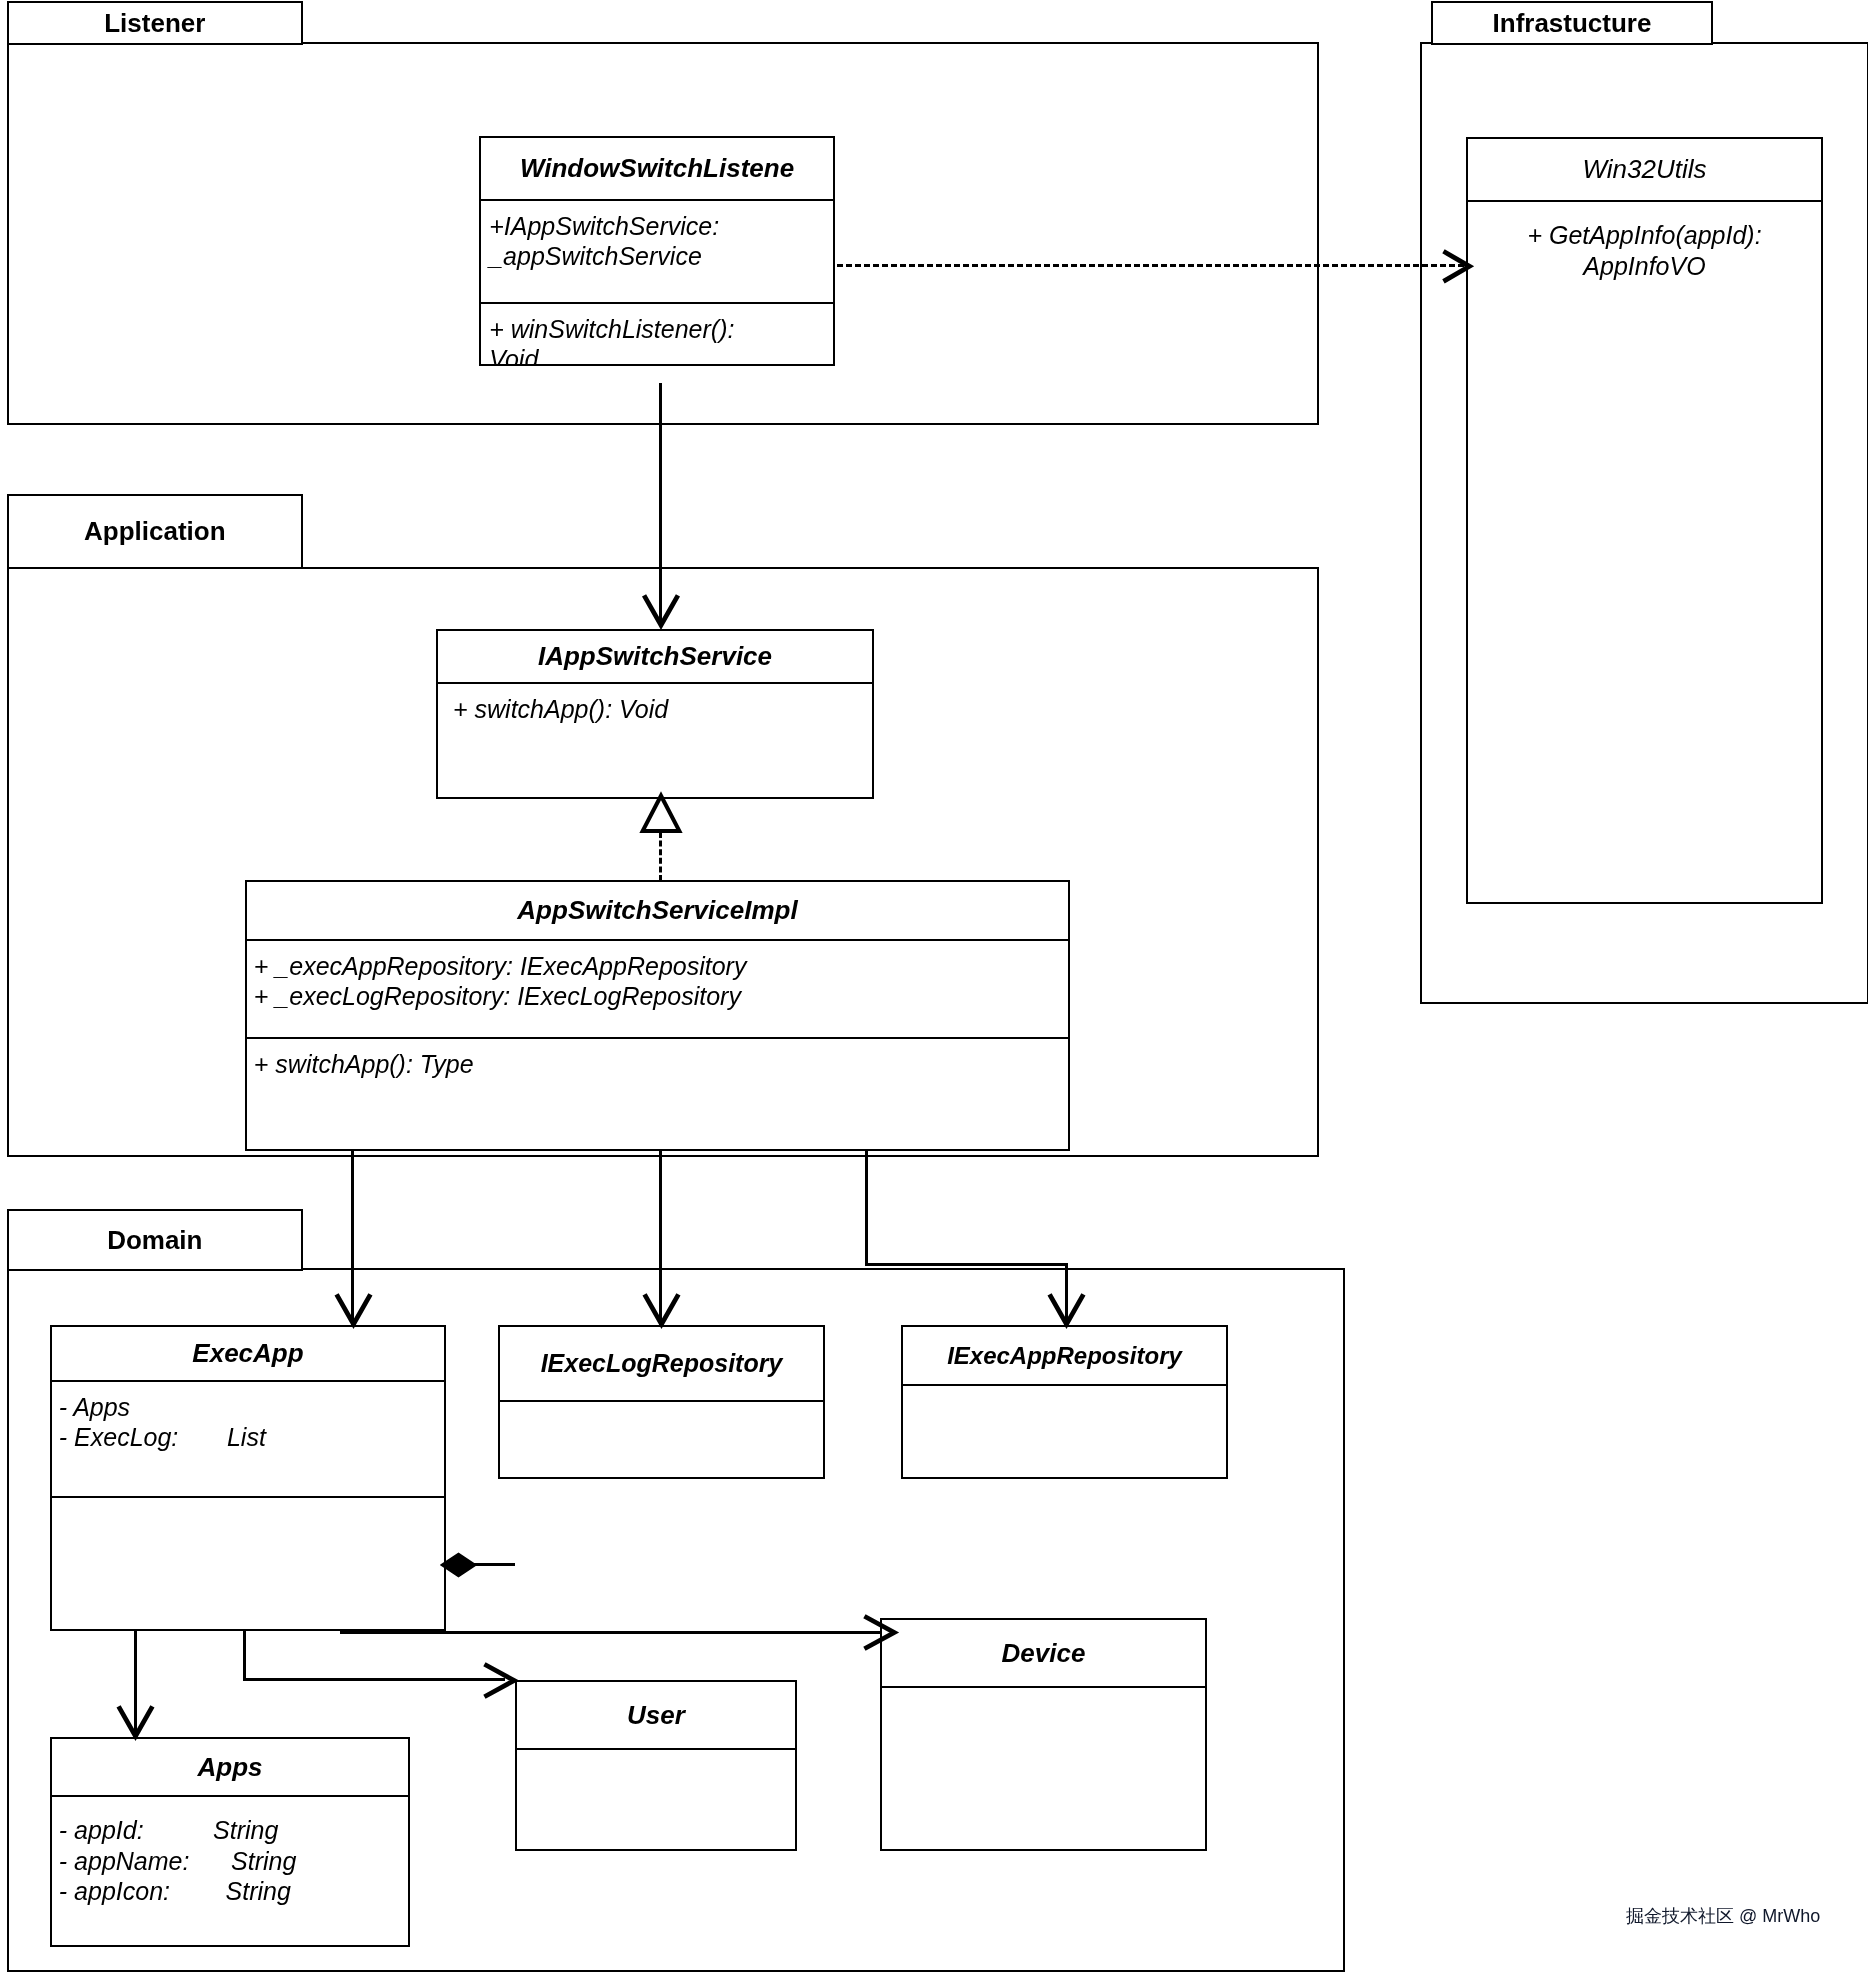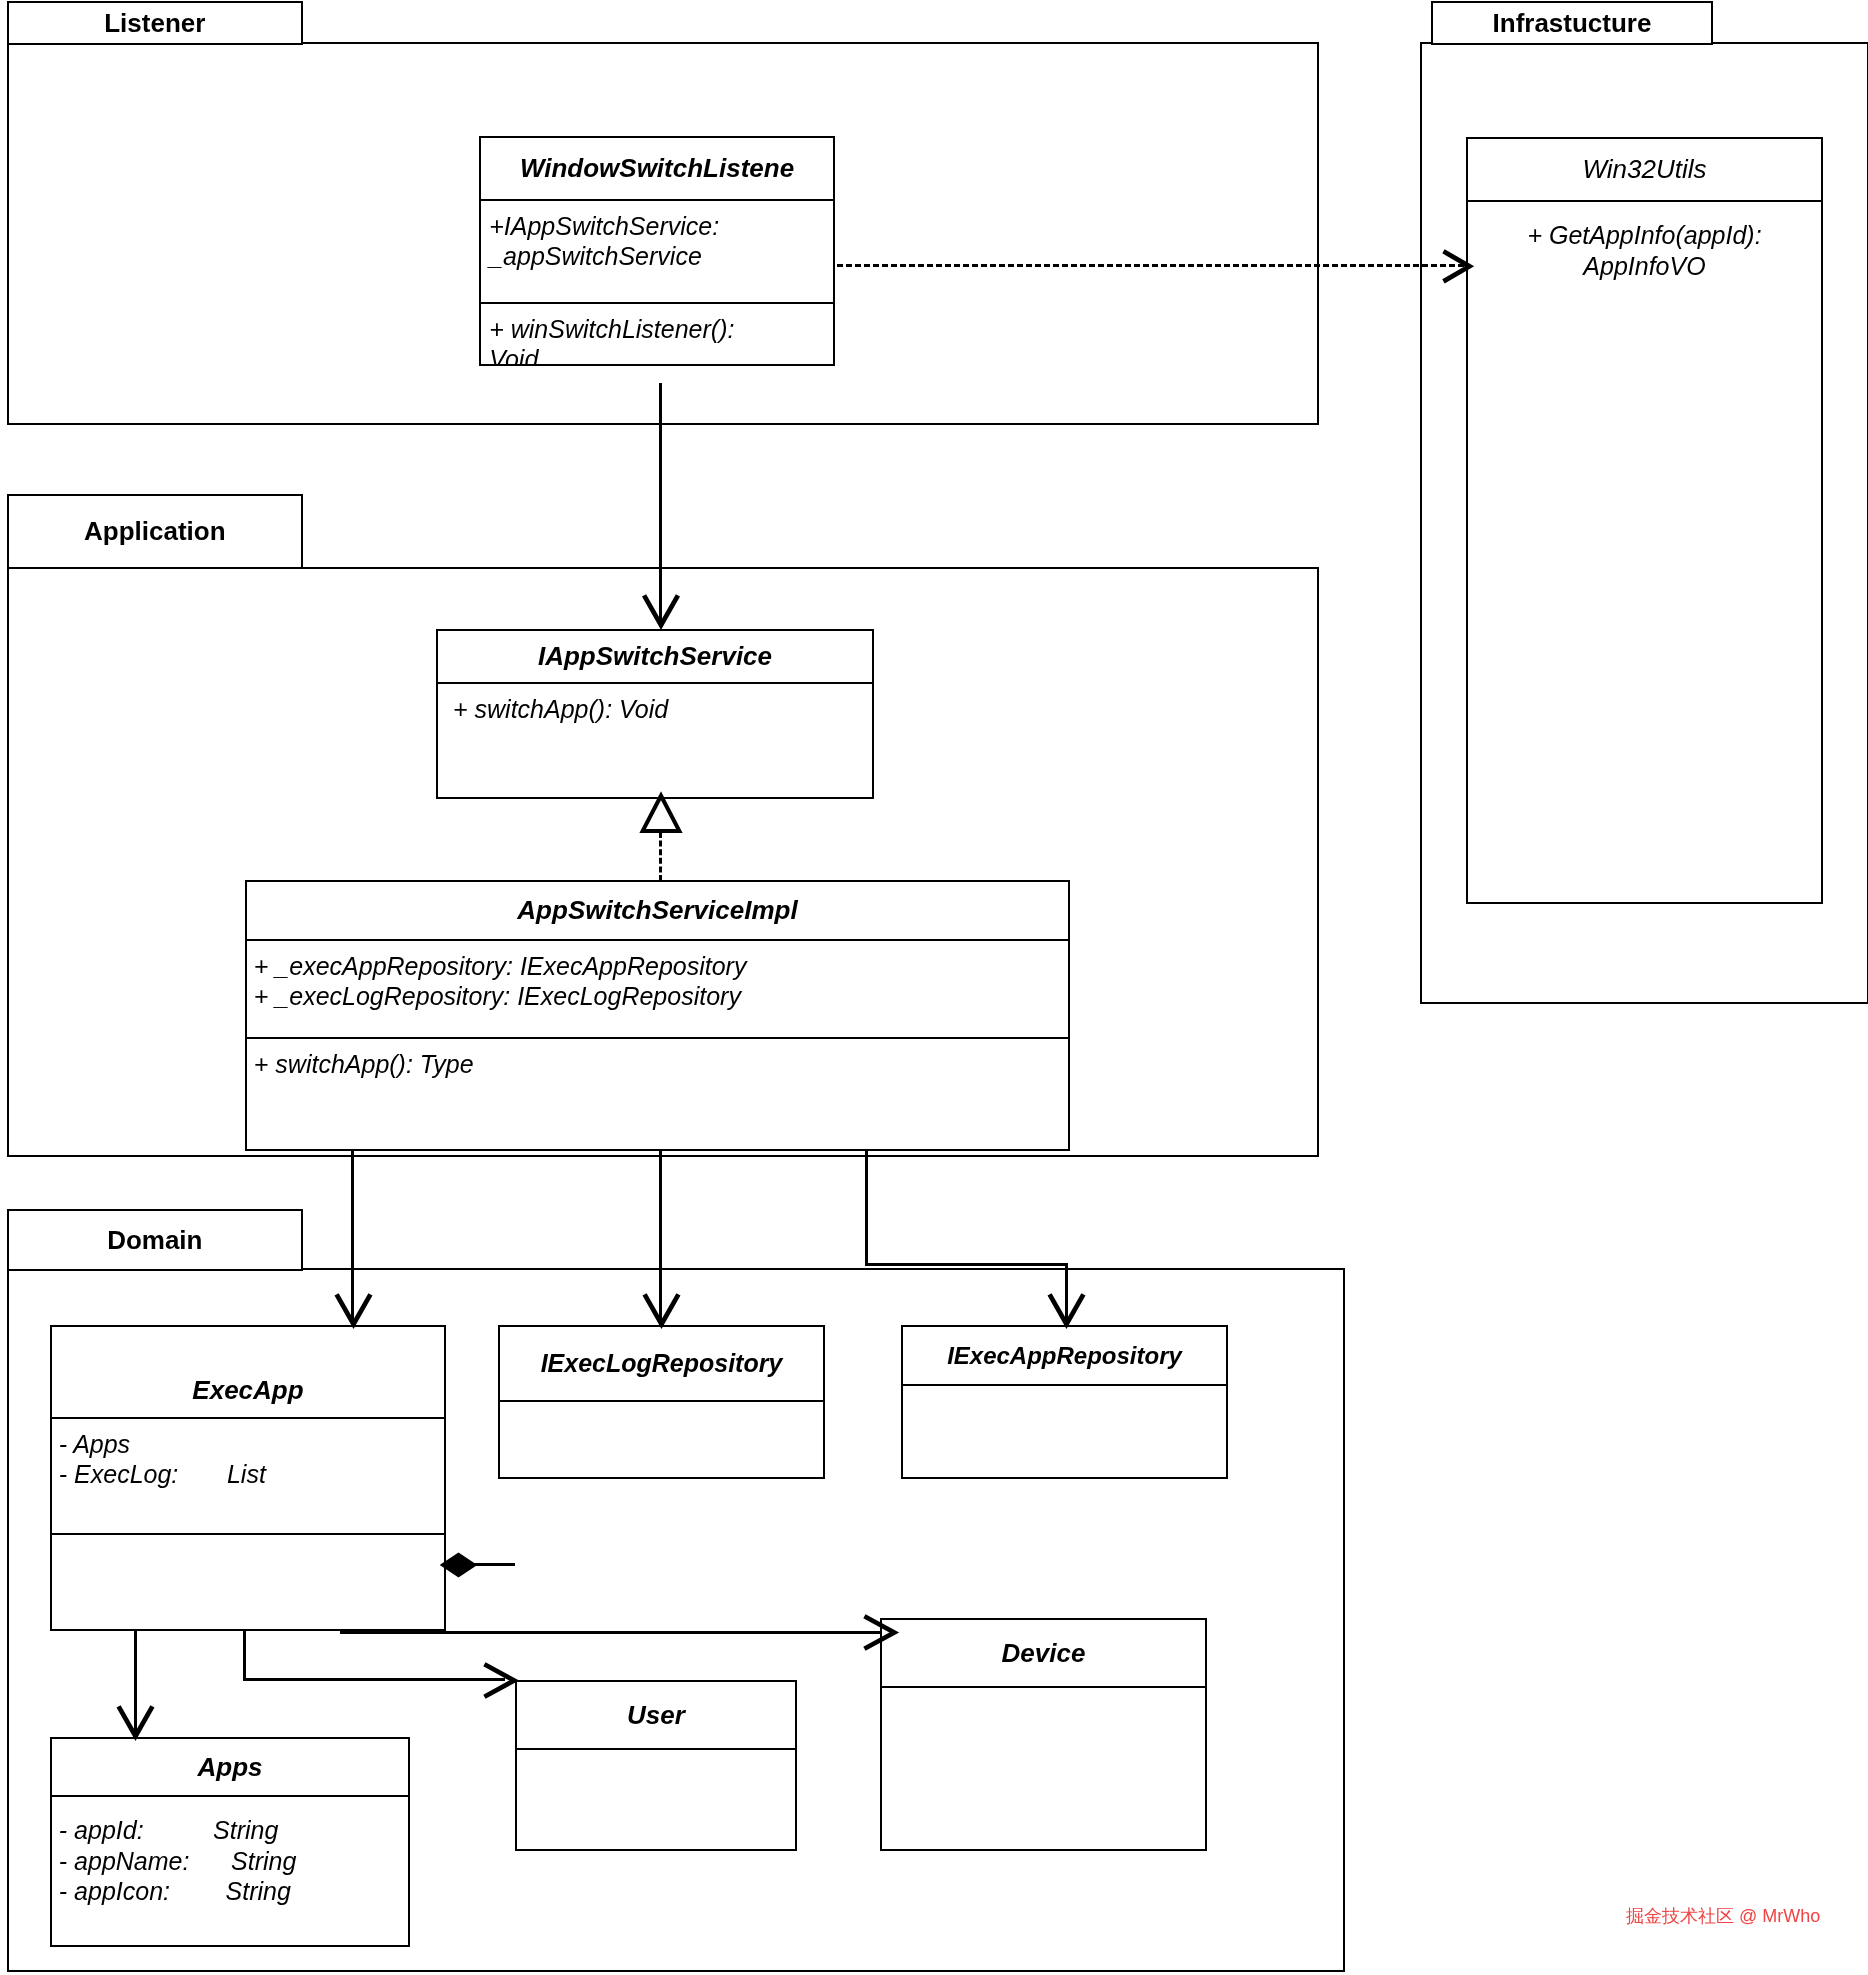--- a/index.html
+++ b/index.html
@@ -101,21 +101,21 @@
   .arrow-svg {
     position: absolute;
     z-index: 9;
     overflow: visible;
   }
 
   
   .watermark {
     position: absolute;
     font-size: 18px;
-    color: #ef4444;
+    color: #0f172a;
     white-space: nowrap;
     z-index: 10;
   }
 </style>
 </head>
 <body>
 
 <div id="canvas">
 
   <div class="pkg-body" style="left:6.8px; top:42px; width:1312px; height:383px;"></div>
@@ -225,21 +225,21 @@
     <div class="compartment" style="height:96px; padding-left:6.8px;">
       <div class="row">+ _execAppRepository: IExecAppRepository</div>
       <div class="row">+ _execLogRepository: IExecLogRepository</div>
     </div>
     <div class="compartment sep" style="height:113px; padding-left:6.8px;">
       <div class="row">+ switchApp(): Type</div>
     </div>
   </div>
 
   <div class="uml" style="left:50px; top:1325px; width:396px; height:306px;">
-    <div class="name" style="height:55px;margin-top:37px;">ExecApp</div>
+    <div class="name" style="height:55px;">ExecApp</div>
     <div class="compartment" style="height:114px; padding-left:6.8px;">
       <div class="row">- Apps</div>
       <div class="row">- ExecLog:       List</div>
     </div>
     <div class="compartment sep" style="height:134px;"></div>
   </div>
 
   <div class="uml" style="left:498px; top:1325px; width:327px; height:154px;">
     <div class="name" style="height:75px; font-size:25px;">IExecLogRepository</div>
     <div class="compartment" style="height:76px;"></div>

